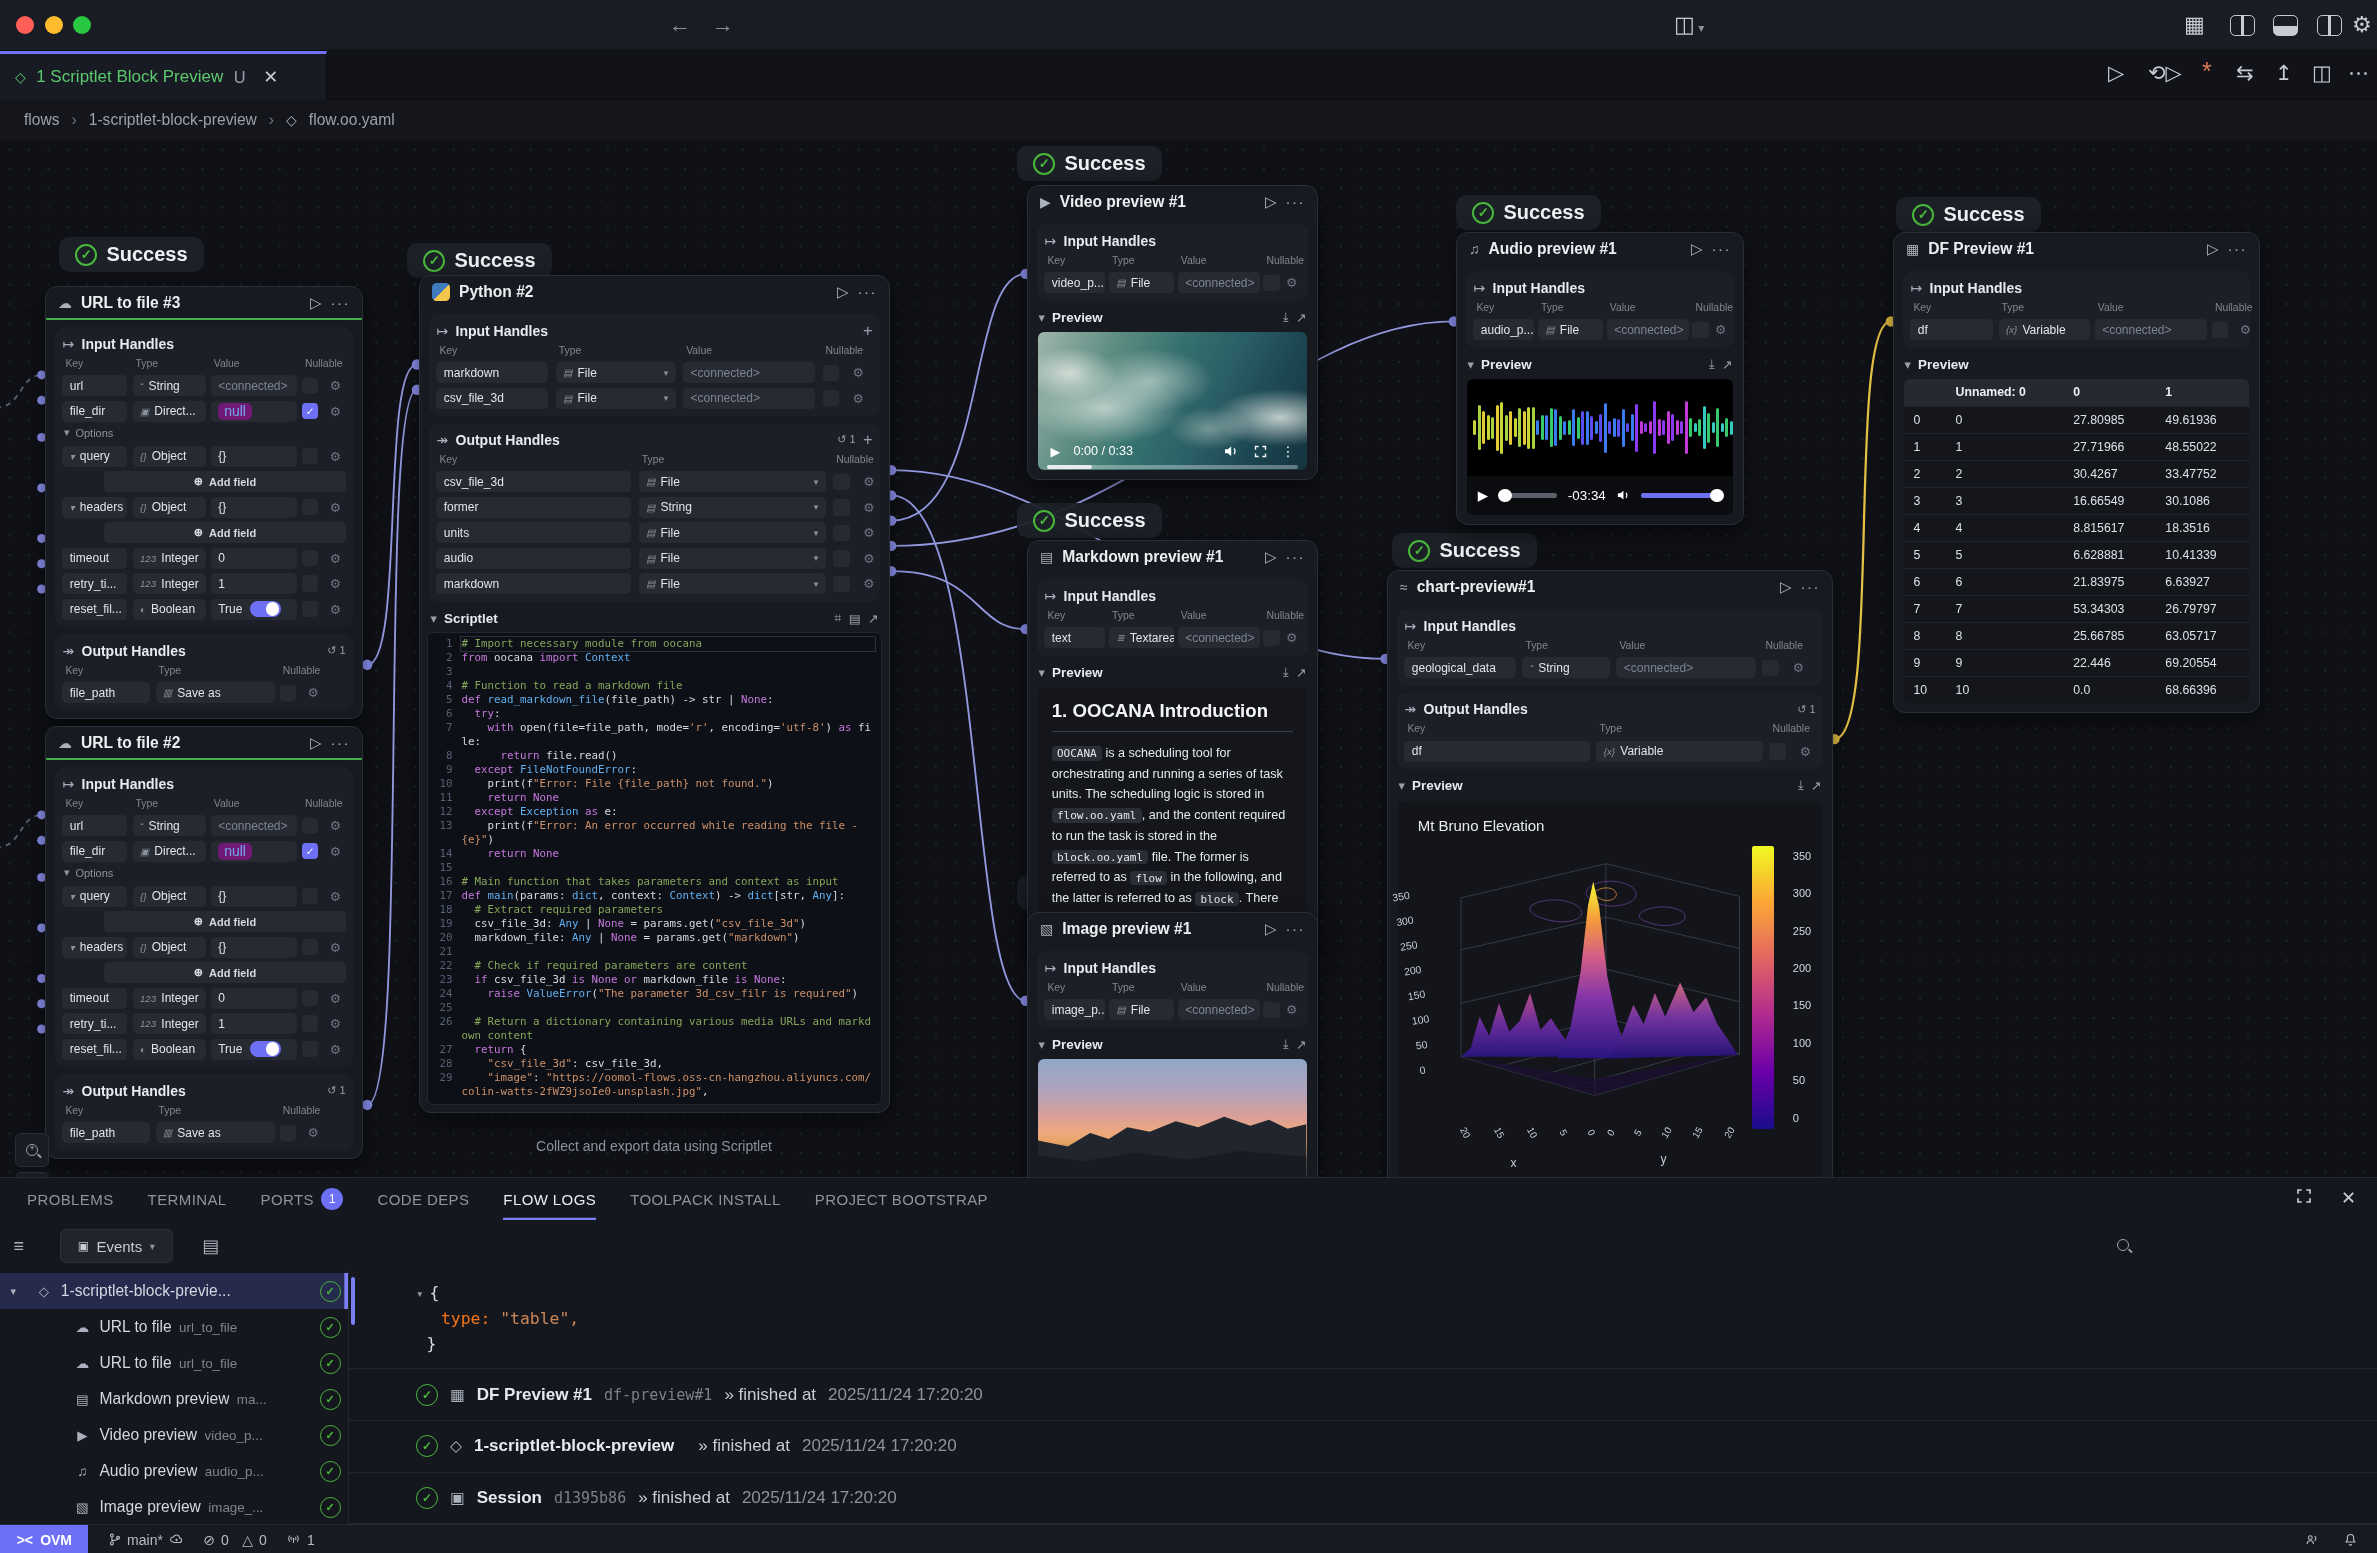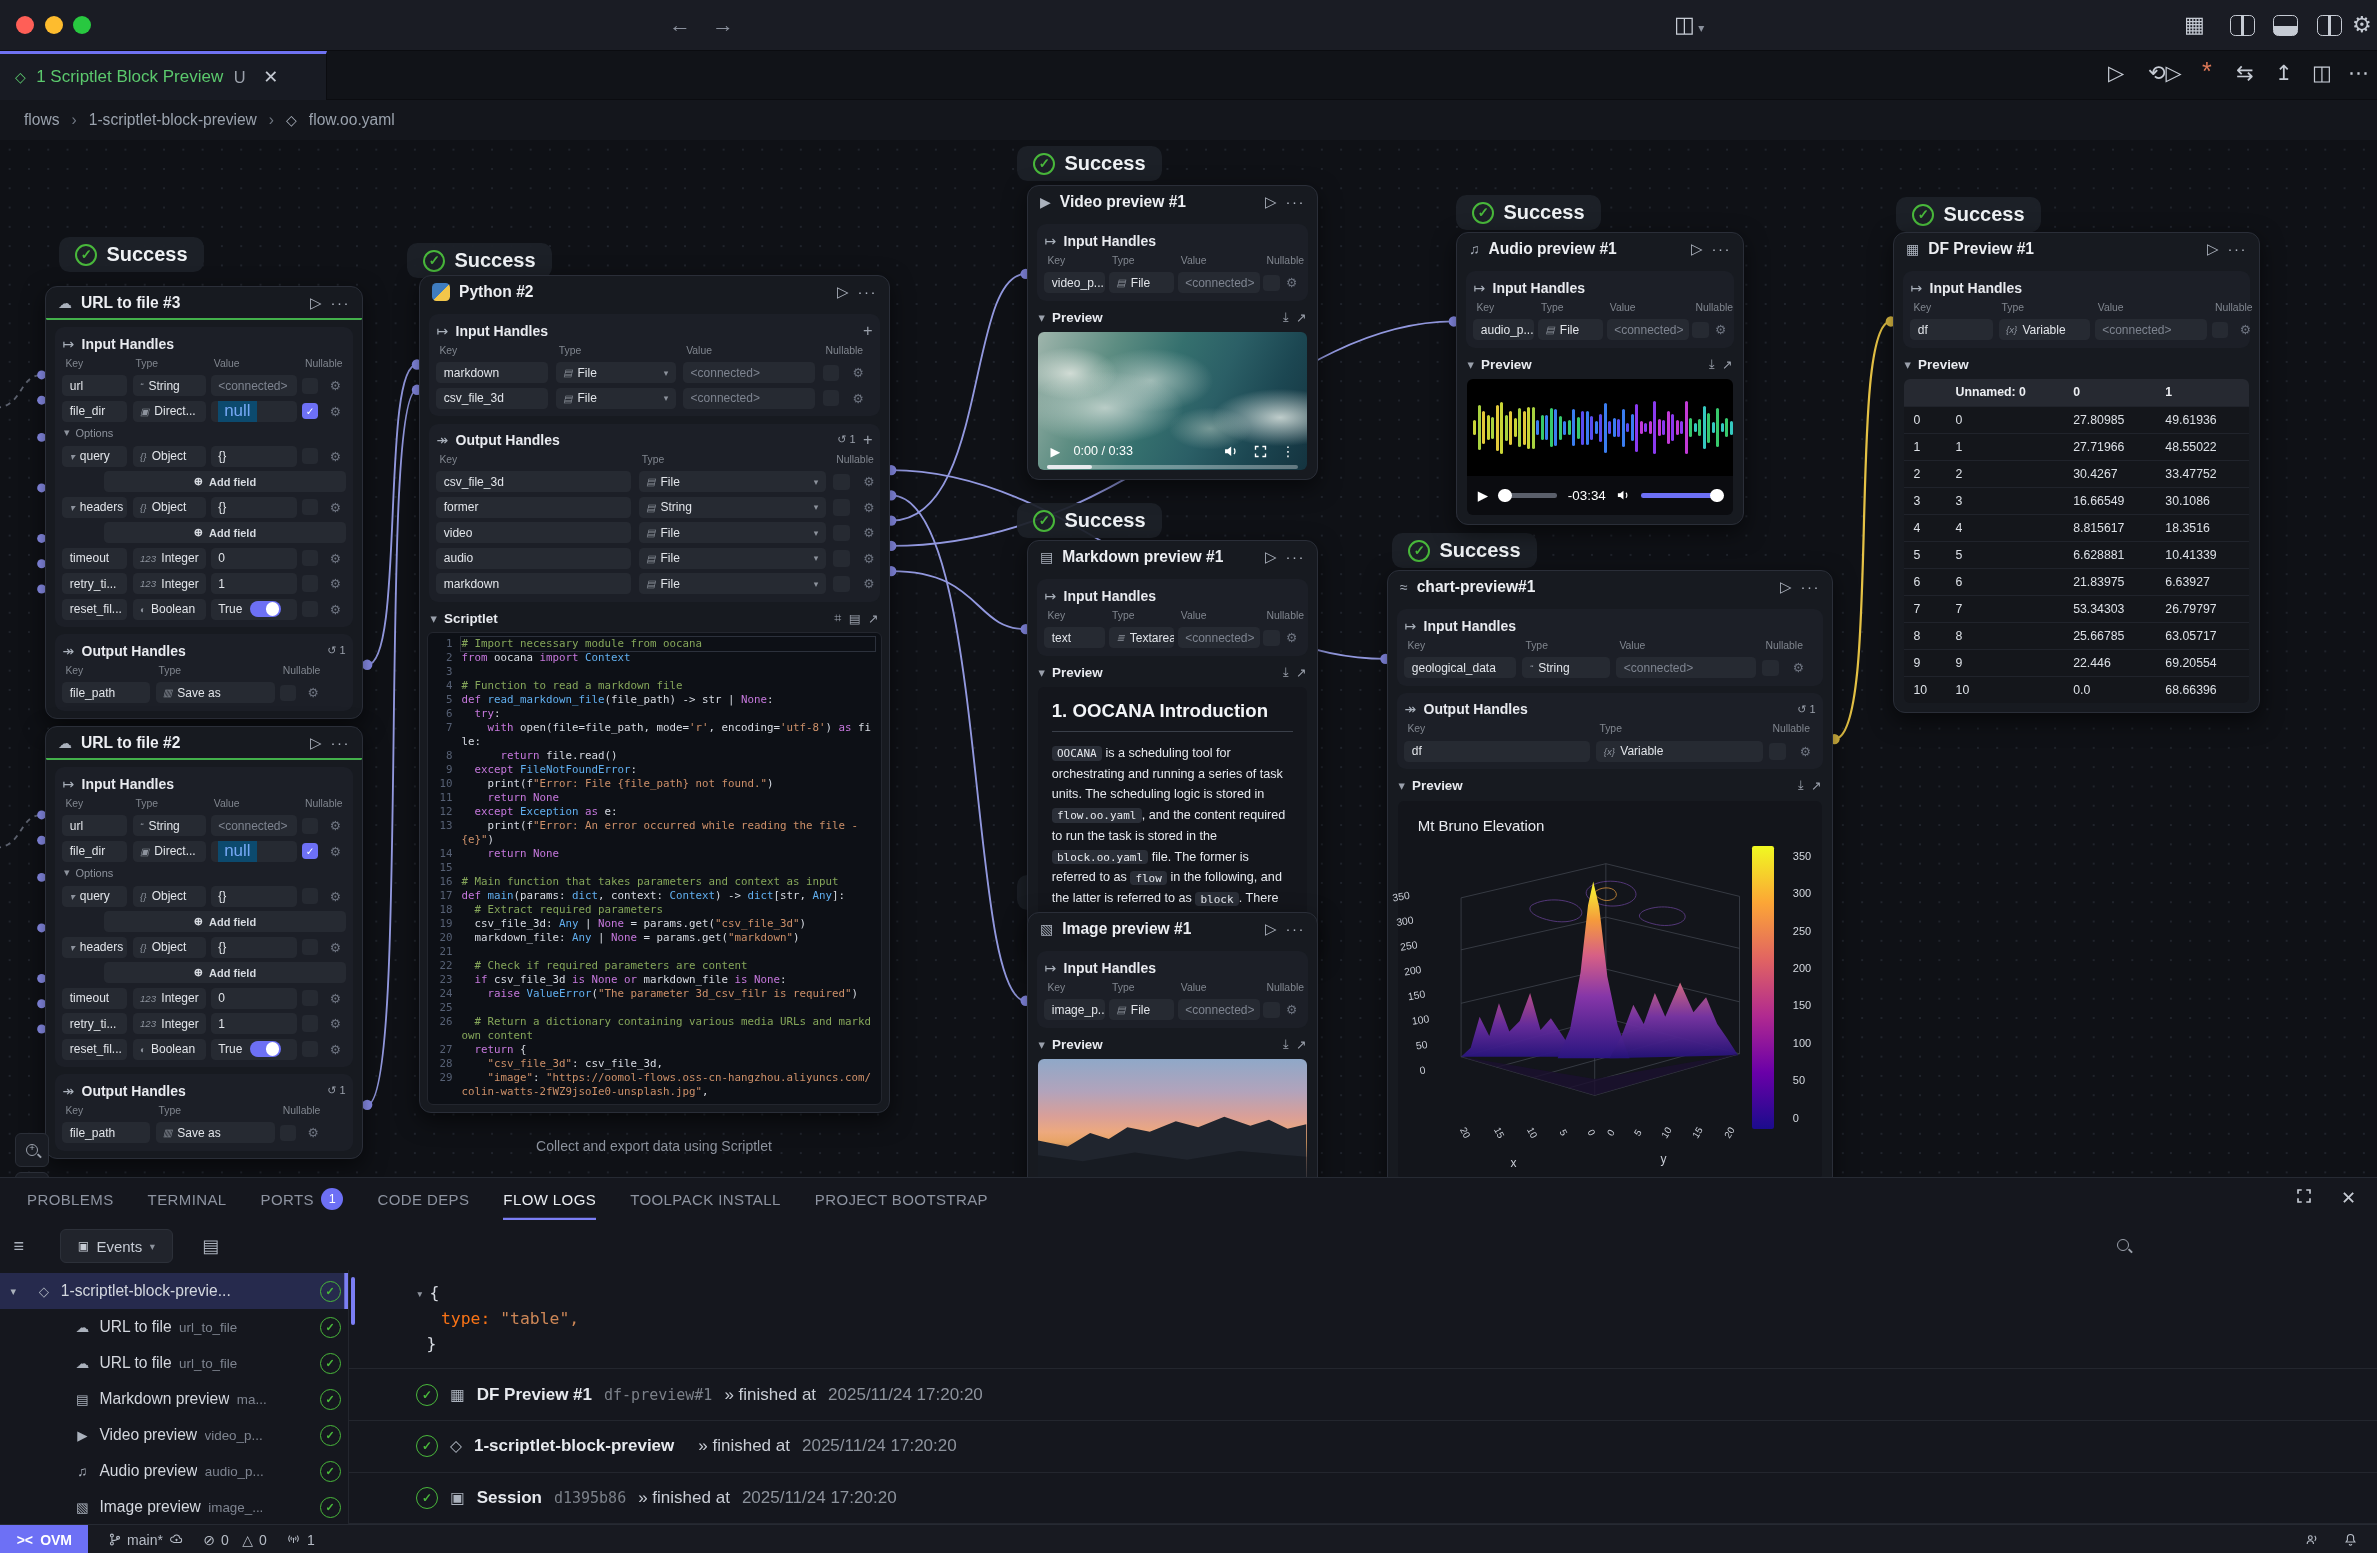--- a/index.html
+++ b/index.html
@@ -43,21 +43,21 @@
   .st{display:flex;align-items:center;gap:7.4px;font-size:14px;font-weight:bold;color:#e8eaef;height:18px}
   .st .sp{flex:1}
   .st .hist{color:#9aa0ab;font-size:11px;font-weight:normal}
   .st .plus{color:#9aa0ab;font-size:16.4px;font-weight:normal}
   .lbl{display:grid;align-items:center;height:15px;font-size:10.4px;color:#80868f;padding:0 3px;margin-top:3px}
   .row{display:grid;align-items:center;height:21px;margin-top:4.5px}
   .chip{display:flex;align-items:center;gap:5.2px;height:21px;background:#262a32;border-radius:4.5px;padding:0 7.4px;font-size:12px;color:#e2e5ea;overflow:hidden;white-space:nowrap}
   .chip .ti{color:#8d939d;font-size:9.7px}
   .chip .caret{margin-left:auto;color:#8d939d;font-size:9px}
   .chip.dim{color:#7e8490}
-  .nullchip{color:#76a8f5;background:#0c4a6e;border-radius:0;padding:0.7px 6px;font-size:17px}
+  .nullchip{color:#76a8f5;background:#701a75;border-radius:5px;padding:0.7px 6px;font-size:14px}
   .gear{color:#6e7480;font-size:12.6px;text-align:center}
   .cb{width:16.4px;height:16.4px;border-radius:3.7px;background:#262a32}
   .cb.on{background:#6d70f5;color:#fff;font-size:10.4px;display:flex;align-items:center;justify-content:center}
   .tog{width:31px;height:16.4px;border-radius:8.2px;background:#6d70f5;position:relative}
   .tog::after{content:"";position:absolute;right:1.5px;top:1.5px;width:13.4px;height:13.4px;border-radius:50%;background:#fff}
   .optrow{display:flex;align-items:center;gap:6px;height:16.4px;margin-top:3px;color:#8d939d;font-size:11px;padding-left:1.5px}
   .addf{height:21px;margin:4.5px 0 0 42px;background:#262a32;border-radius:4.5px;display:flex;align-items:center;justify-content:center;gap:6px;font-size:11px;color:#d6dae0;font-weight:bold}
   .gu{grid-template-columns:65px 73px 86px 19.3px 18px;gap:5.2px}
   .gu2{grid-template-columns:112px 120px 132px 19.3px 18px;gap:7.4px}
   .gu2o{grid-template-columns:195px 187px 19.3px 18px;gap:7.4px}
@@ -649,21 +649,21 @@
             <span class="chip">
               <i class="ti">▤</i>
               <span>String</span>
               <span class="caret">▾</span>
             </span>
             <span class="cb"></span>
             <span class="gear">⚙</span>
           </div>
 
         <div class="row gu2o">
-            <span class="chip">video</span>
+            <span class="chip">units</span>
             <span class="chip">
               <i class="ti">▤</i>
               <span>File</span>
               <span class="caret">▾</span>
             </span>
             <span class="cb"></span>
             <span class="gear">⚙</span>
           </div>
 
         <div class="row gu2o">

